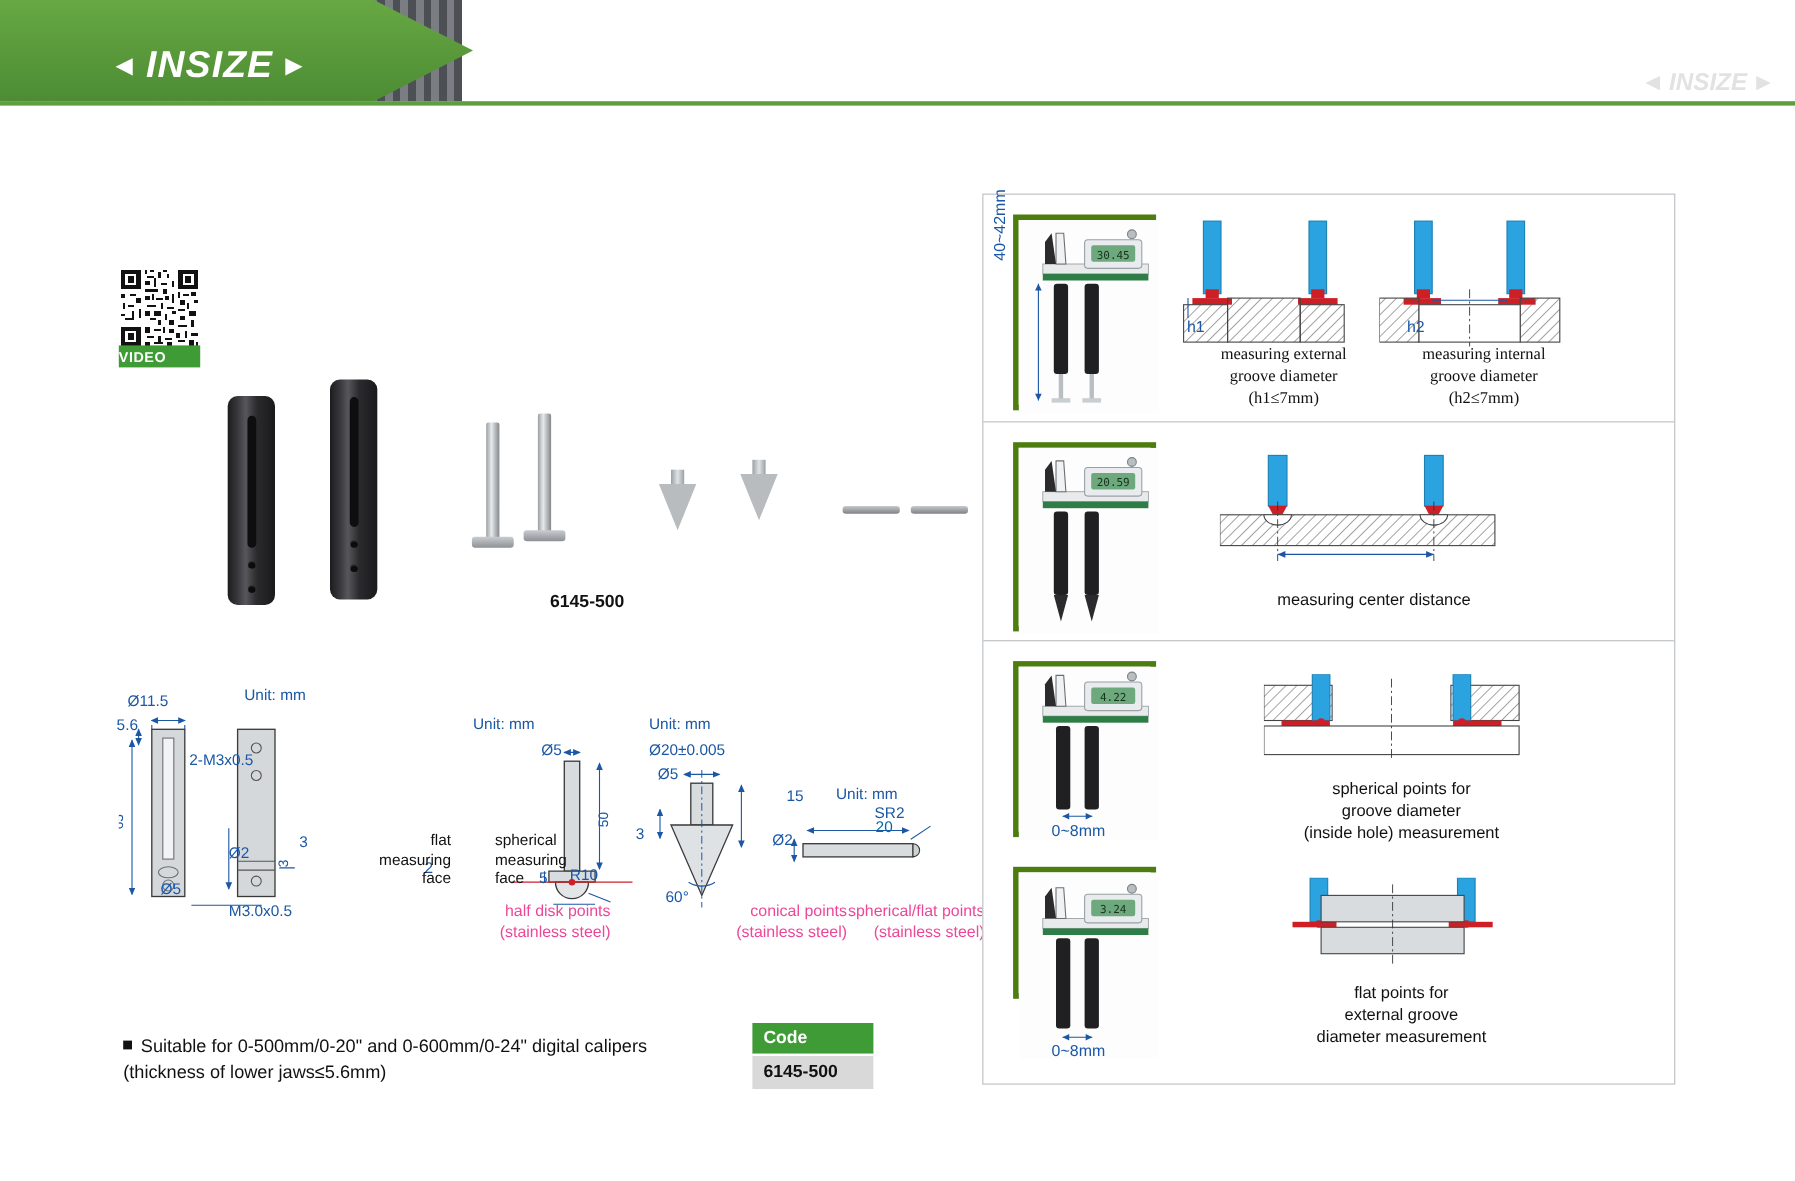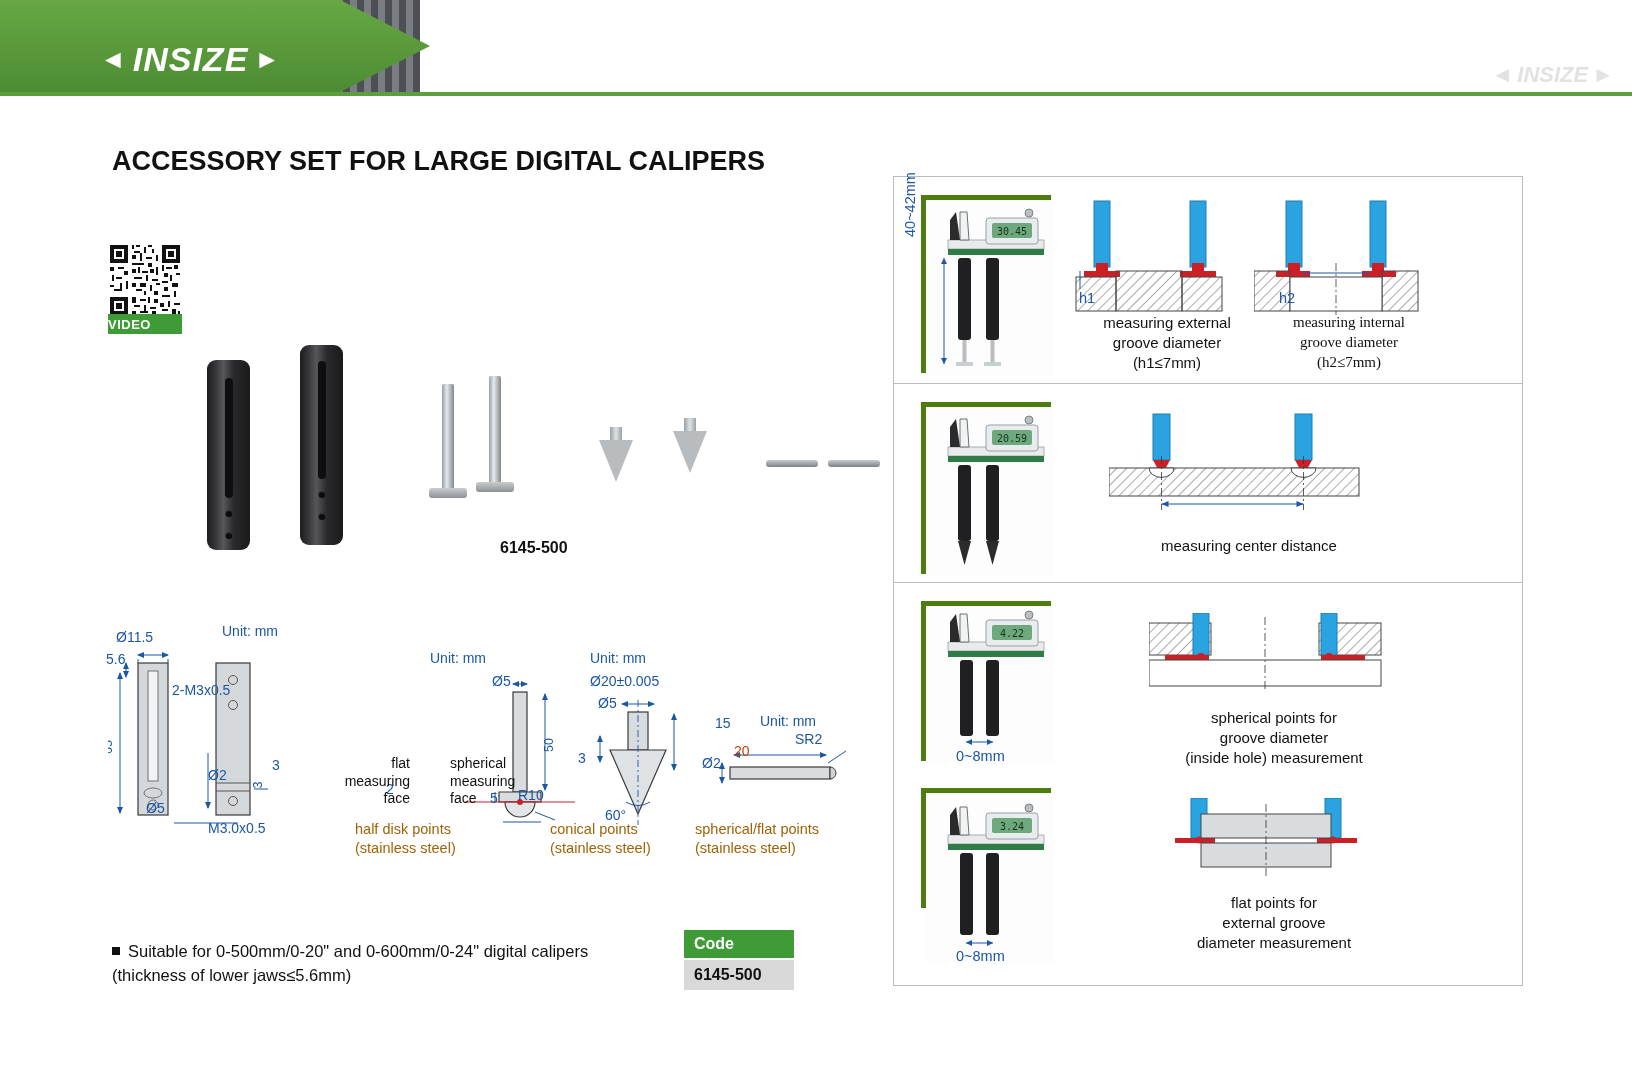--- a/index.html
+++ b/index.html
@@ -101,21 +101,21 @@
   .cone-stem { position:absolute; width:12px; background:linear-gradient(90deg,#9aa0a4,#dfe3e5,#9aa0a4); }
 
   .rod { position:absolute; height:7px; border-radius:3px;
          background:linear-gradient(180deg,#c6cacd,#7e8286); }
 
   
   .drawings { position:absolute; left:100px; top:615px; width:780px; height:260px; }
   .dim-text { font-size:12.5px; fill:#1b57a5; }
   .unit-label { position:absolute; font-size:14px; color:#1b57a5; }
   .draw-caption {
-    position:absolute; text-align:left; font-size:14.5px; line-height:1.3; color:#a16207;
+    position:absolute; text-align:right; font-size:14.5px; line-height:1.3; color:#ec4899;
   }
   .small-lbl { position:absolute; font-size:14px; color:#111; line-height:1.25; }
 
   
   .bullet {
     position:absolute; left:112px; top:940px; width:520px;
     font-size:16.5px; line-height:1.45; color:#111;
   }
   .bullet .sq { display:inline-block; width:8px; height:8px; background:#111; margin-right:8px; vertical-align:2px; }
 
@@ -162,21 +162,20 @@
   </div>
   <div class="logo-watermark">
     <span>◄</span>
     <span>INSIZE</span>
     <span>►</span>
   </div>
 </div>
 <div class="header-rule"></div>
 
 <div class="title">
-  <div>ACCESSORY SET FOR LARGE DIGITAL CALIPERS</div>
 </div>
 
 <div class="qr-box">
   <svg width="74" height="74" viewBox="0 0 37 37" shape-rendering="crispEdges">
     <rect width="37" height="37" fill="#fff"></rect>
     <g fill="#111">
       <rect x="1" y="1" width="9" height="9"></rect>
         <rect x="3" y="3" width="5" height="5" fill="#fff"></rect>
         <rect x="4" y="4" width="3" height="3"></rect>
       <rect x="27" y="1" width="9" height="9"></rect>
@@ -395,21 +394,21 @@
   </div>
 
   <svg width="180" height="120" style="position:absolute;left:600px;top:118px;">
     <rect x="30" y="34" width="100" height="12" fill="#d9dcde" stroke="#3a3a3a" stroke-width="1.2"></rect>
     <path d="M130 34 a6 6 0 0 1 0 12 z" fill="#cfd2d4" stroke="#3a3a3a" stroke-width="1"></path>
     <line x1="22" y1="30" x2="22" y2="50" stroke="#1b57a5" marker-start="url(#arS)" marker-end="url(#ar)"></line>
     <line x1="34" y1="22" x2="126" y2="22" stroke="#1b57a5" marker-start="url(#arS)" marker-end="url(#ar)"></line>
     <line x1="128" y1="30" x2="146" y2="18" stroke="#1b57a5"></line>
   </svg>
   <div class="small-lbl" style="left:602px; top:140px; color:#1b57a5;">Ø2</div>
-  <div class="small-lbl" style="left:634px; top:128px; color:#c2410c;">20</div>
+  <div class="small-lbl" style="left:696px; top:128px; color:#0369a1;">20</div>
   <div class="small-lbl" style="left:695px; top:116px; color:#1b57a5;">SR2</div>
   <div class="draw-caption" style="left:595px; top:205px; width:200px;">
     <div>spherical/flat points</div>
     <div>(stainless steel)</div>
   </div>
 </div>
 
 <div class="bullet">
   <span class="sq"></span><span>Suitable for 0-500mm/0-20" and 0-600mm/0-24" digital calipers (thickness of lower jaws≤5.6mm)</span>
 </div>
@@ -479,21 +478,21 @@
       <rect x="22" y="74" width="34" height="6" fill="#cc2026"></rect>
       <rect x="108" y="74" width="34" height="6" fill="#cc2026"></rect>
       <rect x="0" y="74" width="36" height="40" fill="url(#hatchPat)" stroke="#444"></rect>
       <rect x="128" y="74" width="36" height="40" fill="url(#hatchPat)" stroke="#444"></rect>
       <rect x="36" y="80" width="92" height="34" fill="#fff" stroke="#444"></rect>
       <line x1="82" y1="66" x2="82" y2="118" stroke="#333" stroke-dasharray="8 3 2 3" stroke-width=".8"></line>
       <line x1="48" y1="76" x2="116" y2="76" stroke="#1b57a5"></line>
     </svg>
     <div class="blue-lbl" style="left:385px; top:113px;">h2</div>
 
-    <div class="rp-cap" style="left:178px; top:136px; width:190px;">
+    <div class="rp-cap" style="left:178px; top:136px; width:190px;font-family:Liberation Serif, serif;">
       <div>measuring external</div>
       <div>groove diameter</div>
       <div>(h1≤7mm)</div>
     </div>
     <div class="rp-cap" style="left:360px; top:136px; width:190px;font-family:Liberation Serif, serif;">
       <div>measuring internal</div>
       <div>groove diameter</div>
       <div>(h2≤7mm)</div>
     </div>
   </div>

